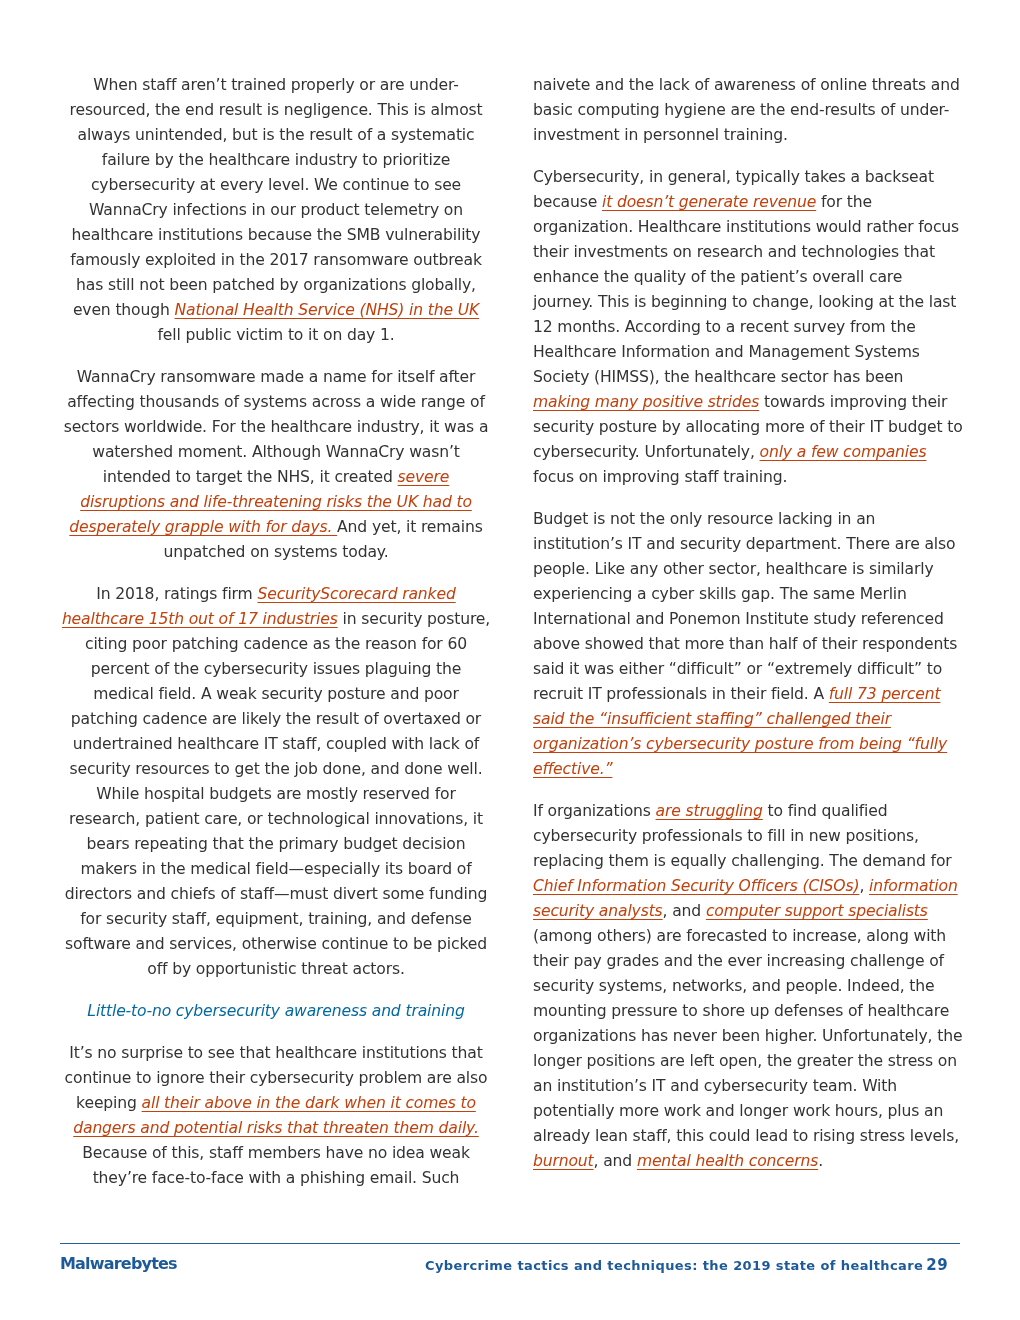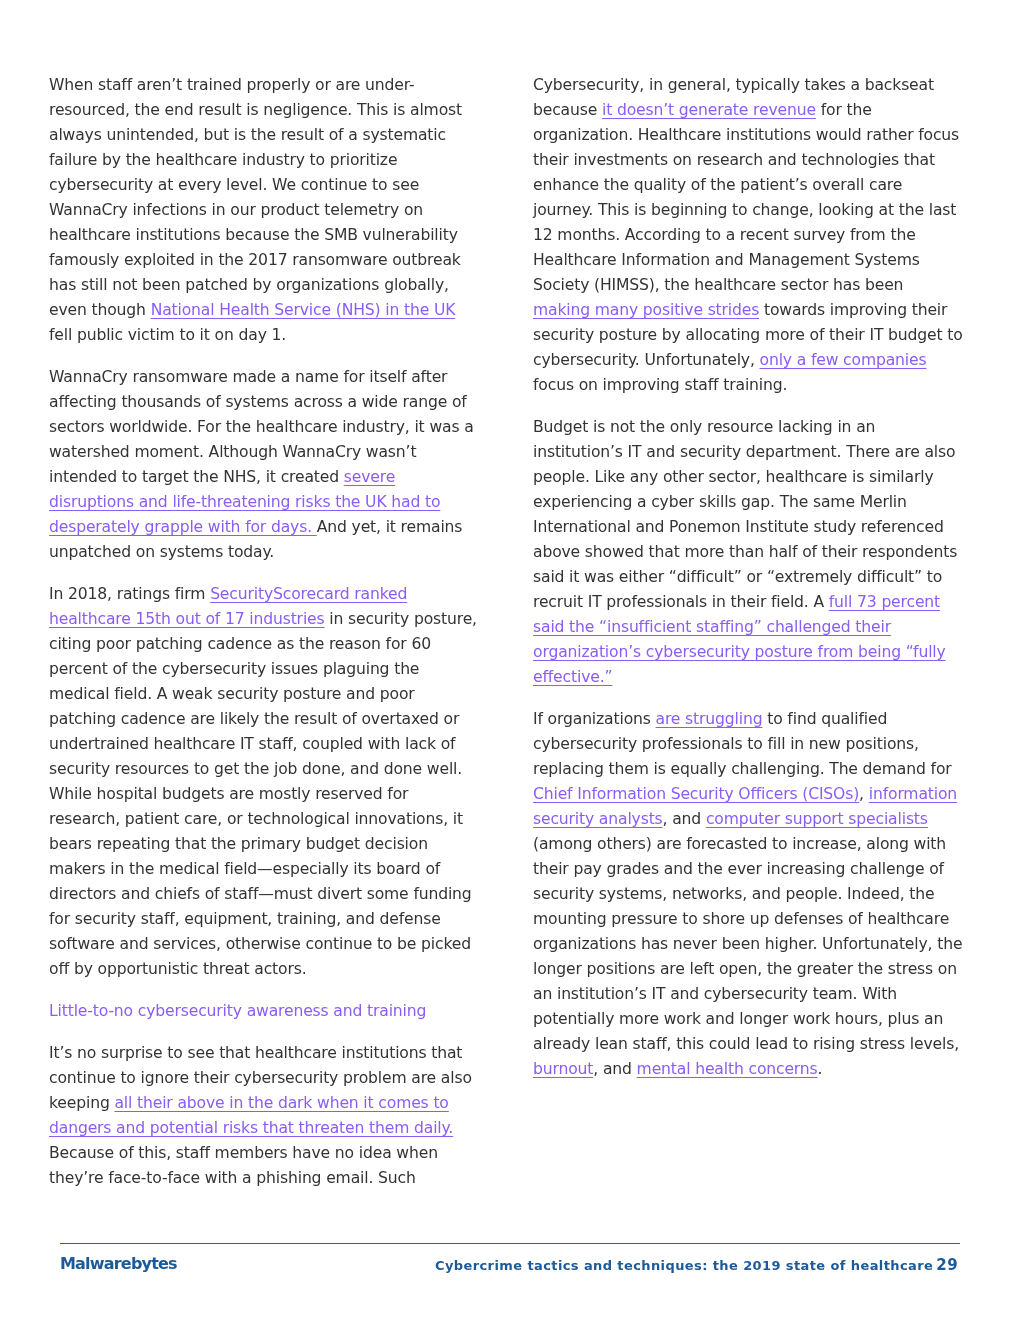--- a/index.html
+++ b/index.html
@@ -1,46 +1,47 @@
 <!DOCTYPE html>
 <html><head>
 <meta charset="utf-8">
 <style>
   html, body { margin: 0; padding: 0; background: #ffffff; }
   body { width: 1020px; height: 1320px; position: relative; overflow: hidden;
          font-family: "DejaVu Sans", sans-serif; color: #333333; }
   .col { position: absolute; top: 73px; font-size: 15.6px; line-height: 25px; letter-spacing: -0.15px; }
-  .col-left { left: 49px; width: 432px; }
+  .col-left { left: 60px; width: 432px; text-align: center; }
   .col-right { left: 533px; width: 432px; }
   .col p { margin: 0 0 17px 0; }
-  a.lnk { color: #8b5cf6; text-decoration: underline; text-decoration-thickness: 1px; text-underline-offset: 3px; }
-  .subhead { color: #8b5cf6; }
+  a.lnk { color: #c2410c; text-decoration: underline; text-decoration-thickness: 1px; text-underline-offset: 3px; font-style: italic; }
+  .subhead { font-style: italic; color: #0369a1; }
   .rule { position: absolute; left: 60px; top: 1243px; width: 900px; height: 0; border-top: 1.5px solid #2a5f93; }
   .logo { position: absolute; left: 60px; top: 1254px; font-size: 16px; font-weight: bold; color: #1d5a99;
           letter-spacing: -0.8px; font-family: "DejaVu Sans", sans-serif; }
-  .footer-title { position: absolute; right: 62px; top: 1256px; font-size: 13px; font-weight: bold; color: #1d5a99;
+  .footer-title { position: absolute; right: 72px; top: 1256px; font-size: 13px; font-weight: bold; color: #1d5a99;
                   letter-spacing: 0.4px; font-family: "DejaVu Sans", sans-serif; }
   .footer-title .pg { font-size: 15px; margin-left: 3px; }
 </style>
 </head>
 <body>
 
 <div class="col col-left">
   <p><span>When staff aren’t trained properly or are under-resourced, the end result is negligence. This is almost always unintended, but is the result of a systematic failure by the healthcare industry to prioritize cybersecurity at every level. We continue to see WannaCry infections in our product telemetry on healthcare institutions because the SMB vulnerability famously exploited in the 2017 ransomware outbreak has still not been patched by organizations globally, even though </span><a class="lnk">National Health Service (NHS) in the UK</a><span> fell public victim to it on day 1.</span></p>
 
   <p><span>WannaCry ransomware made a name for itself after affecting thousands of systems across a wide range of sectors worldwide. For the healthcare industry, it was a watershed moment. Although WannaCry wasn’t intended to target the NHS, it created </span><a class="lnk">severe disruptions and life-threatening risks the UK had to desperately grapple with for days. </a><span>And yet, it remains unpatched on systems today.</span></p>
 
   <p><span>In 2018, ratings firm </span><a class="lnk">SecurityScorecard ranked healthcare 15th out of 17 industries</a><span> in security posture, citing poor patching cadence as the reason for 60 percent of the cybersecurity issues plaguing the medical field. A weak security posture and poor patching cadence are likely the result of overtaxed or undertrained healthcare IT staff, coupled with lack of security resources to get the job done, and done well. While hospital budgets are mostly reserved for research, patient care, or technological innovations, it bears repeating that the primary budget decision makers in the medical field—especially its board of directors and chiefs of staff—must divert some funding for security staff, equipment, training, and defense software and services, otherwise continue to be picked off by opportunistic threat actors.</span></p>
 
   <p class="subhead">Little-to-no cybersecurity awareness and training</p>
 
-  <p><span>It’s no surprise to see that healthcare institutions that continue to ignore their cybersecurity problem are also keeping </span><a class="lnk">all their above in the dark when it comes to dangers and potential risks that threaten them daily.</a><span> Because of this, staff members have no idea when they’re face-to-face with a phishing email. Such</span></p>
+  <p><span>It’s no surprise to see that healthcare institutions that continue to ignore their cybersecurity problem are also keeping </span><a class="lnk">all their above in the dark when it comes to dangers and potential risks that threaten them daily.</a><span> Because of this, staff members have no idea weak they’re face-to-face with a phishing email. Such</span></p>
 </div>
 
 <div class="col col-right">
+  <p><span>naivete and the lack of awareness of online threats and basic computing hygiene are the end-results of under-investment in personnel training.</span></p>
 
   <p><span>Cybersecurity, in general, typically takes a backseat because </span><a class="lnk">it doesn’t generate revenue</a><span> for the organization. Healthcare institutions would rather focus their investments on research and technologies that enhance the quality of the patient’s overall care journey. This is beginning to change, looking at the last 12 months. According to a recent survey from the Healthcare Information and Management Systems Society (HIMSS), the healthcare sector has been </span><a class="lnk">making many positive strides</a><span> towards improving their security posture by allocating more of their IT budget to cybersecurity. Unfortunately, </span><a class="lnk">only a few companies</a><span> focus on improving staff training.</span></p>
 
   <p><span>Budget is not the only resource lacking in an institution’s IT and security department. There are also people. Like any other sector, healthcare is similarly experiencing a cyber skills gap. The same Merlin International and Ponemon Institute study referenced above showed that more than half of their respondents said it was either “difficult” or “extremely difficult” to recruit IT professionals in their field. A </span><a class="lnk">full 73 percent said the “insufficient staffing” challenged their organization’s cybersecurity posture from being “fully effective.”</a></p>
 
   <p><span>If organizations </span><a class="lnk">are struggling</a><span> to find qualified cybersecurity professionals to fill in new positions, replacing them is equally challenging. The demand for </span><a class="lnk">Chief Information Security Officers (CISOs)</a><span>, </span><a class="lnk">information security analysts</a><span>, and </span><a class="lnk">computer support specialists</a><span> (among others) are forecasted to increase, along with their pay grades and the ever increasing challenge of security systems, networks, and people. Indeed, the mounting pressure to shore up defenses of healthcare organizations has never been higher. Unfortunately, the longer positions are left open, the greater the stress on an institution’s IT and cybersecurity team. With potentially more work and longer work hours, plus an already lean staff, this could lead to rising stress levels, </span><a class="lnk">burnout</a><span>, and </span><a class="lnk">mental health concerns</a><span>.</span></p>
 </div>
 
 <div class="rule"></div>
 <div class="logo">Malwarebytes</div>

